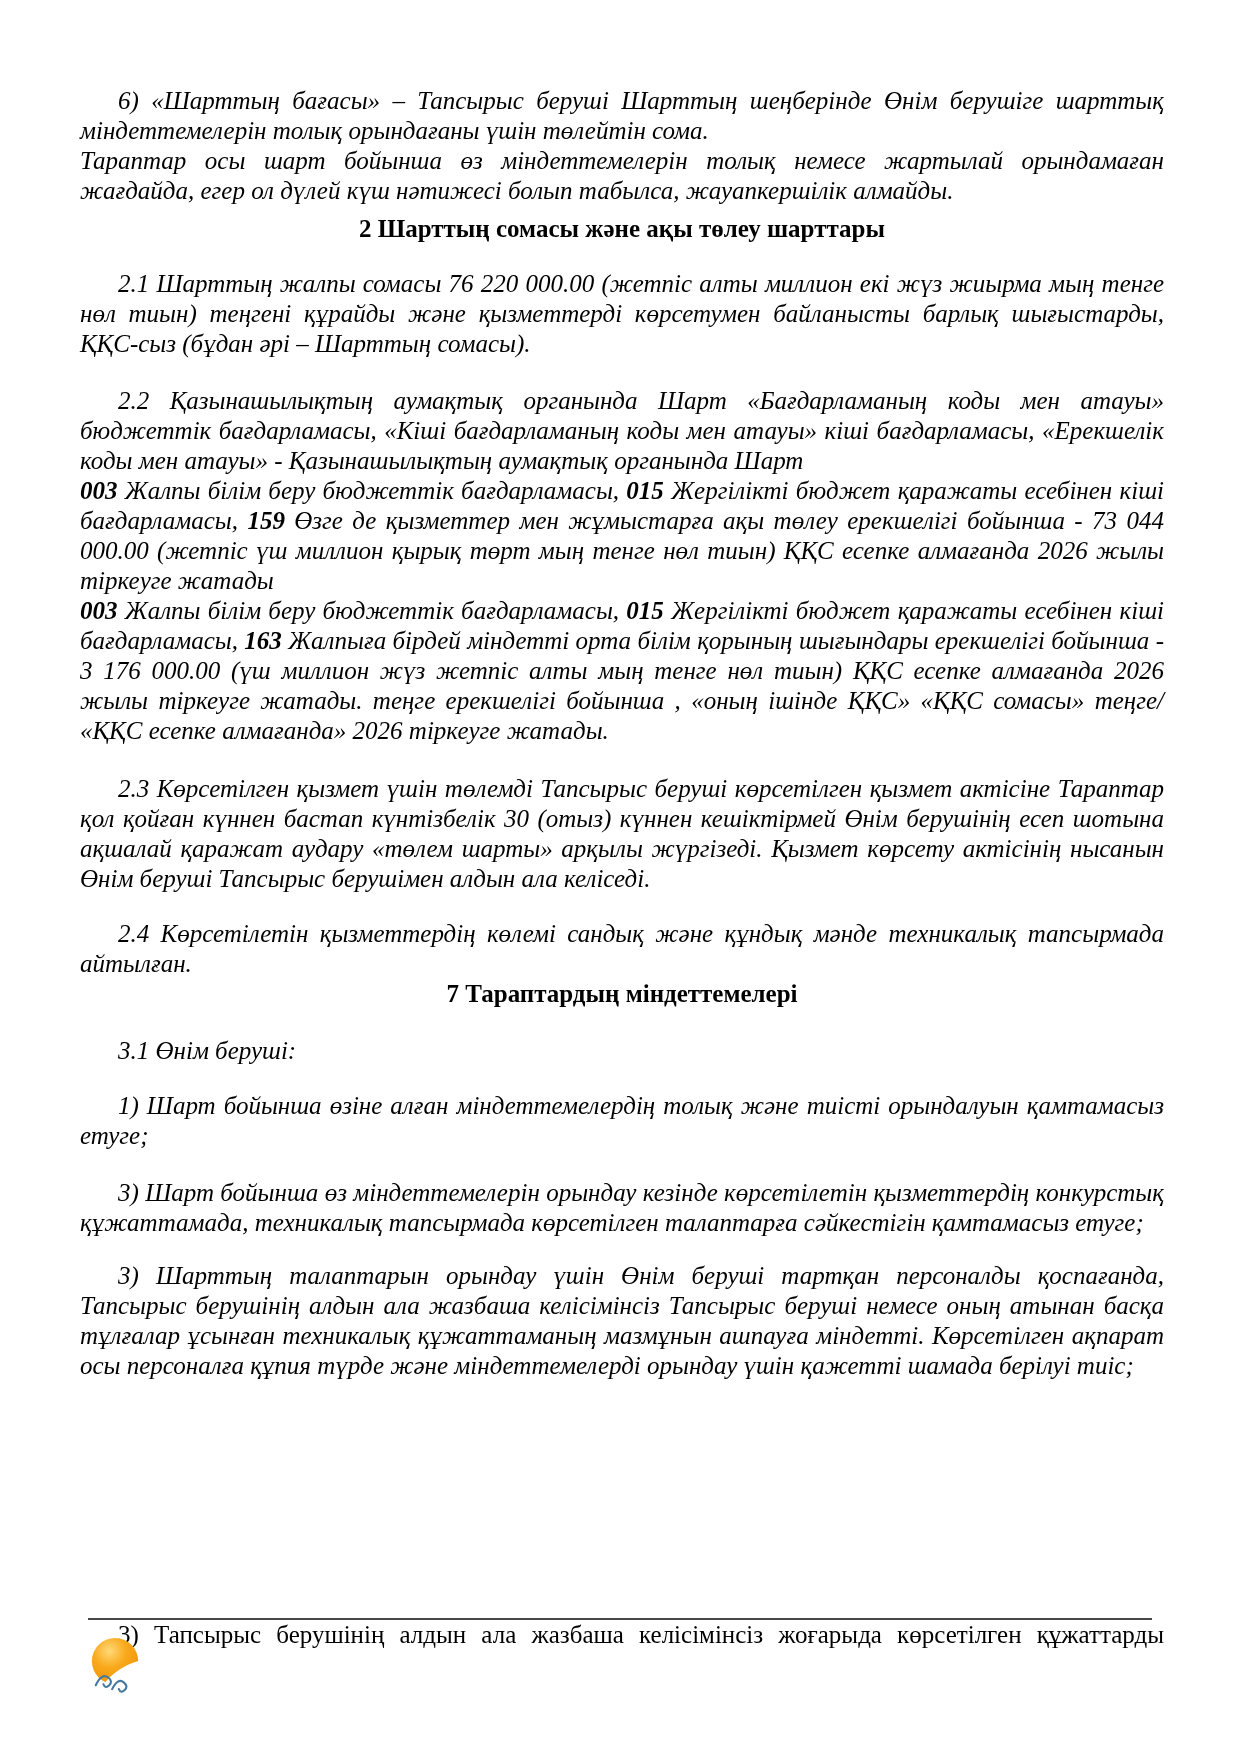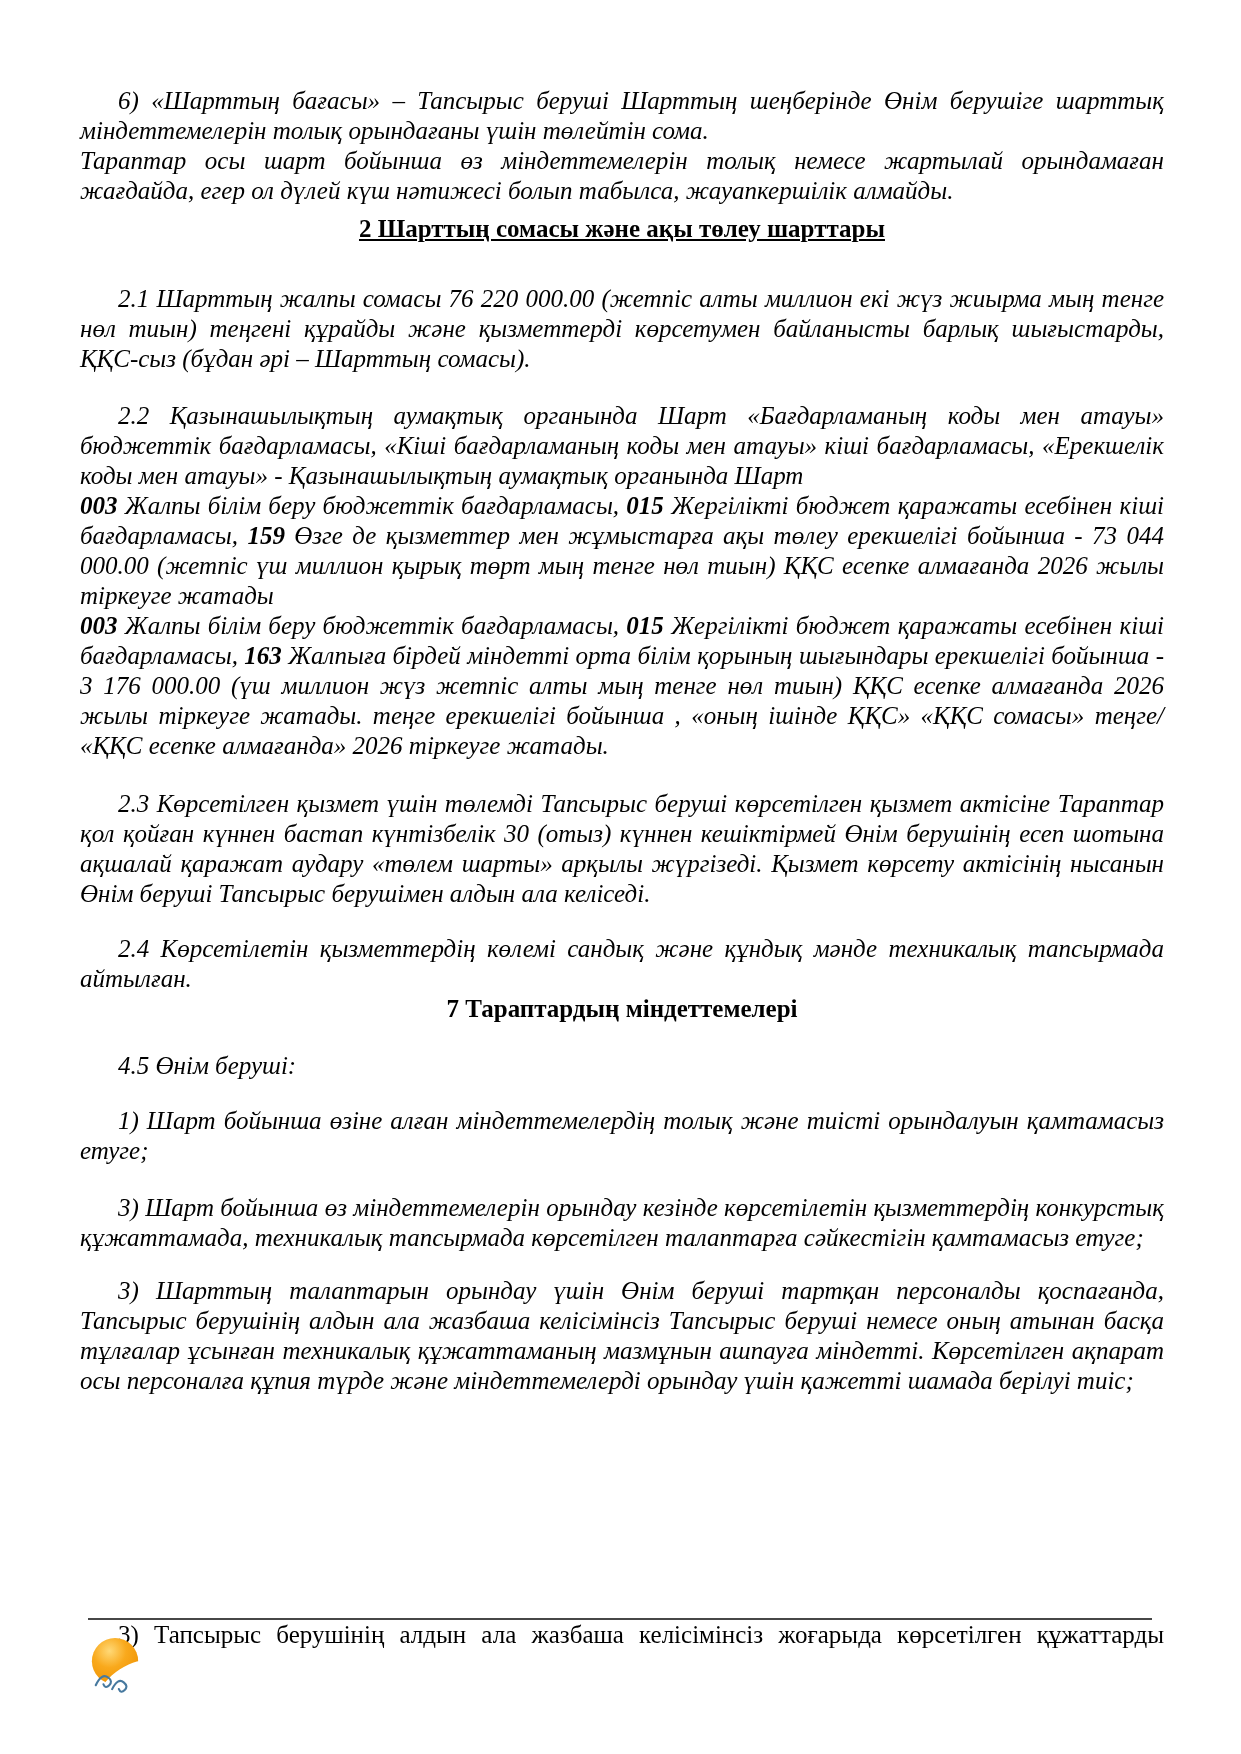--- a/index.html
+++ b/index.html
@@ -32,21 +32,21 @@
   .heading {
     margin: 0;
     font-size: 25px;
     line-height: 30px;
     font-weight: bold;
     text-align: center;
     color: #000000;
   }
   .b0 { margin-bottom: 44px; }
   .b1 { margin-bottom: 8px; }
-  .b2 { margin-bottom: 40px; text-decoration: underline; }
+  .b2 { margin-bottom: 25px; }
   .b3 { margin-bottom: 27px; }
   .b4 { margin-bottom: 28px; }
   .b5 { margin-bottom: 25px; }
   .b6 { }
   .b7 { margin-bottom: 27px; }
   .b8 { margin-bottom: 25px; }
   .b9 { margin-bottom: 27px; }
   .b10 { margin-bottom: 23px; }
   .b11 { margin-bottom: 0; }
   .overlay-para {
@@ -94,21 +94,21 @@
 <div class="page">
 
   <main class="doc-body" id="doc-body">
       <p class="para indent b1"><span>6) «Шарттың бағасы» – Тапсырыс беруші Шарттың шеңберінде Өнім берушіге шарттық міндеттемелерін толық орындағаны үшін төлейтін сома.</span><br><span>Тараптар осы шарт бойынша өз міндеттемелерін толық немесе жартылай орындамаған жағдайда, егер ол дүлей күш нәтижесі болып табылса, жауапкершілік алмайды.</span></p>
       <p class="heading b2"><span>2 Шарттың сомасы және ақы төлеу шарттары</span></p>
       <p class="para indent b3"><span>2.1 Шарттың жалпы сомасы 76 220 000.00 (жетпіс алты миллион екі жүз жиырма мың тенге нөл тиын) теңгені құрайды және қызметтерді көрсетумен байланысты барлық шығыстарды, ҚҚС-сыз (бұдан әрі – Шарттың сомасы).</span></p>
       <p class="para indent b4"><span>2.2 Қазынашылықтың аумақтық органында Шарт «Бағдарламаның коды мен атауы» бюджеттік бағдарламасы, «Кіші бағдарламаның коды мен атауы» кіші бағдарламасы, «Ерекшелік коды мен атауы» - Қазынашылықтың аумақтық органында Шарт</span><br><b>003</b><span> Жалпы білім беру бюджеттік бағдарламасы, </span><b>015</b><span> Жергілікті бюджет қаражаты есебінен кіші бағдарламасы, </span><b>159</b><span> Өзге де қызметтер мен жұмыстарға ақы төлеу ерекшелігі бойынша - 73 044 000.00 (жетпіс үш миллион қырық төрт мың тенге нөл тиын) ҚҚС есепке алмағанда 2026 жылы тіркеуге жатады</span><br><b>003</b><span> Жалпы білім беру бюджеттік бағдарламасы, </span><b>015</b><span> Жергілікті бюджет қаражаты есебінен кіші бағдарламасы, </span><b>163</b><span> Жалпыға бірдей міндетті орта білім қорының шығындары ерекшелігі бойынша - 3 176 000.00 (үш миллион жүз жетпіс алты мың тенге нөл тиын) ҚҚС есепке алмағанда 2026 жылы тіркеуге жатады. теңге ерекшелігі бойынша , «оның ішінде ҚҚС» «ҚҚС сомасы» теңге/ «ҚҚС есепке алмағанда» 2026 тіркеуге жатады.</span></p>
       <p class="para indent b5"><span>2.3 Көрсетілген қызмет үшін төлемді Тапсырыс беруші көрсетілген қызмет актісіне Тараптар қол қойған күннен бастап күнтізбелік 30 (отыз) күннен кешіктірмей Өнім берушінің есеп шотына ақшалай қаражат аудару «төлем шарты» арқылы жүргізеді. Қызмет көрсету актісінің нысанын Өнім беруші Тапсырыс берушімен алдын ала келіседі.</span></p>
       <p class="para indent b6"><span>2.4 Көрсетілетін қызметтердің көлемі сандық және құндық мәнде техникалық тапсырмада айтылған.</span></p>
       <p class="heading b7"><span>7 Тараптардың міндеттемелері</span></p>
-      <p class="para indent b8"><span>4.5 Өнім беруші:</span></p>
+      <p class="para indent b8"><span>3.1 Өнім беруші:</span></p>
       <p class="para indent b9"><span>1) Шарт бойынша өзіне алған міндеттемелердің толық және тиісті орындалуын қамтамасыз етуге;</span></p>
       <p class="para indent b10"><span>3) Шарт бойынша өз міндеттемелерін орындау кезінде көрсетілетін қызметтердің конкурстық құжаттамада, техникалық тапсырмада көрсетілген талаптарға сәйкестігін қамтамасыз етуге;</span></p>
       <p class="para indent b11"><span>3) Шарттың талаптарын орындау үшін Өнім беруші тартқан персоналды қоспағанда, Тапсырыс берушінің алдын ала жазбаша келісімінсіз Тапсырыс беруші немесе оның атынан басқа тұлғалар ұсынған техникалық құжаттаманың мазмұнын ашпауға міндетті. Көрсетілген ақпарат осы персоналға құпия түрде және міндеттемелерді орындау үшін қажетті шамада берілуі тиіс;</span></p>
     </main>
 
   <p class="overlay-para" id="overlay-para"><span>3) Тапсырыс берушінің алдын ала жазбаша келісімінсіз жоғарыда көрсетілген құжаттарды</span></p>
 
   <div class="footer-rule"></div>
 
   <div class="footer-logo">

